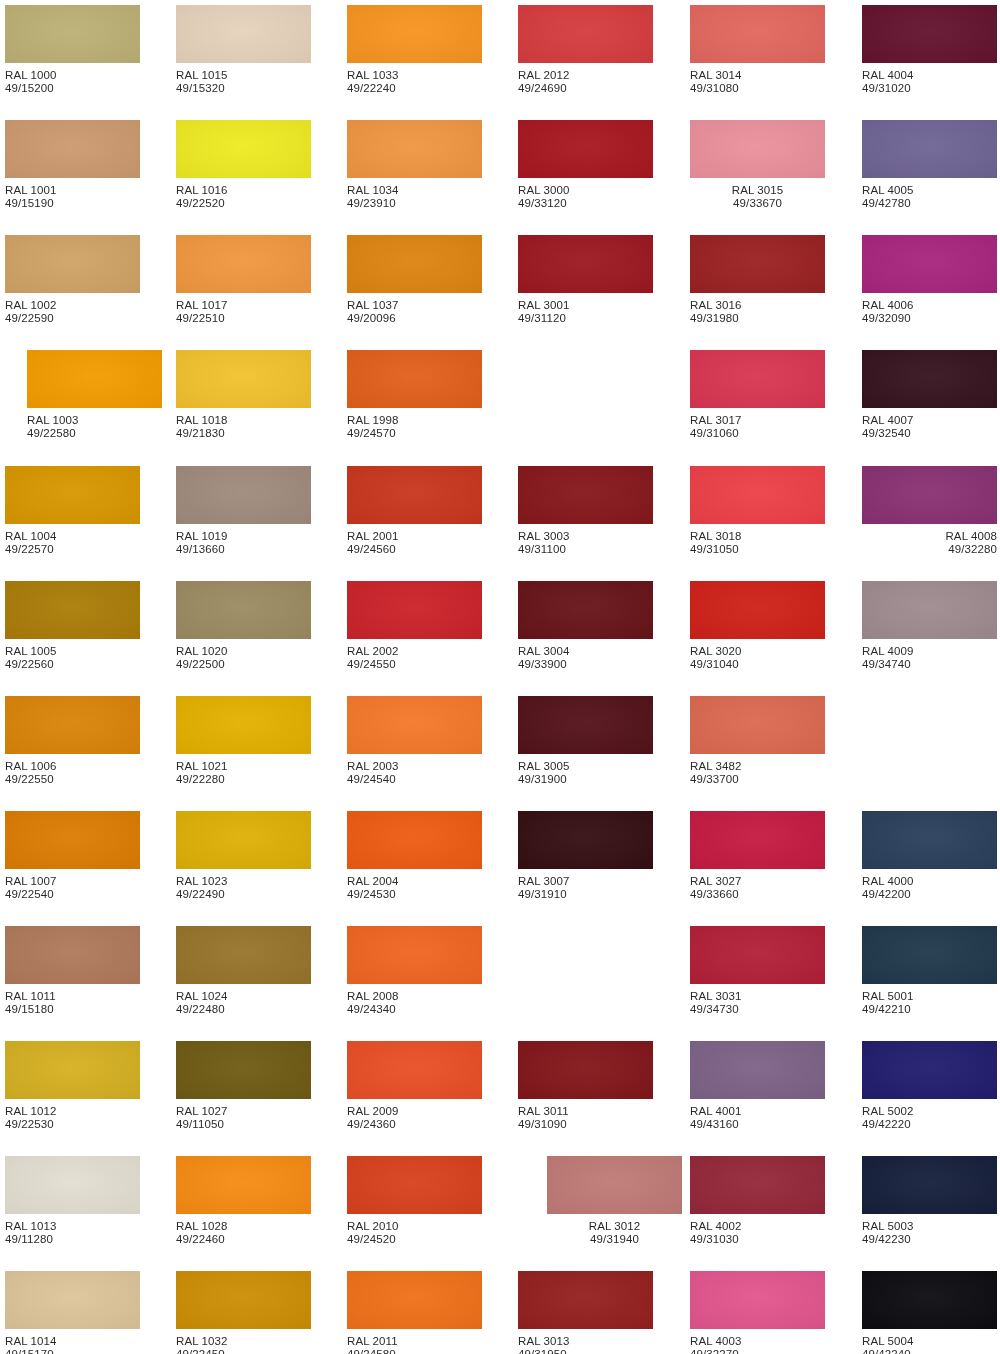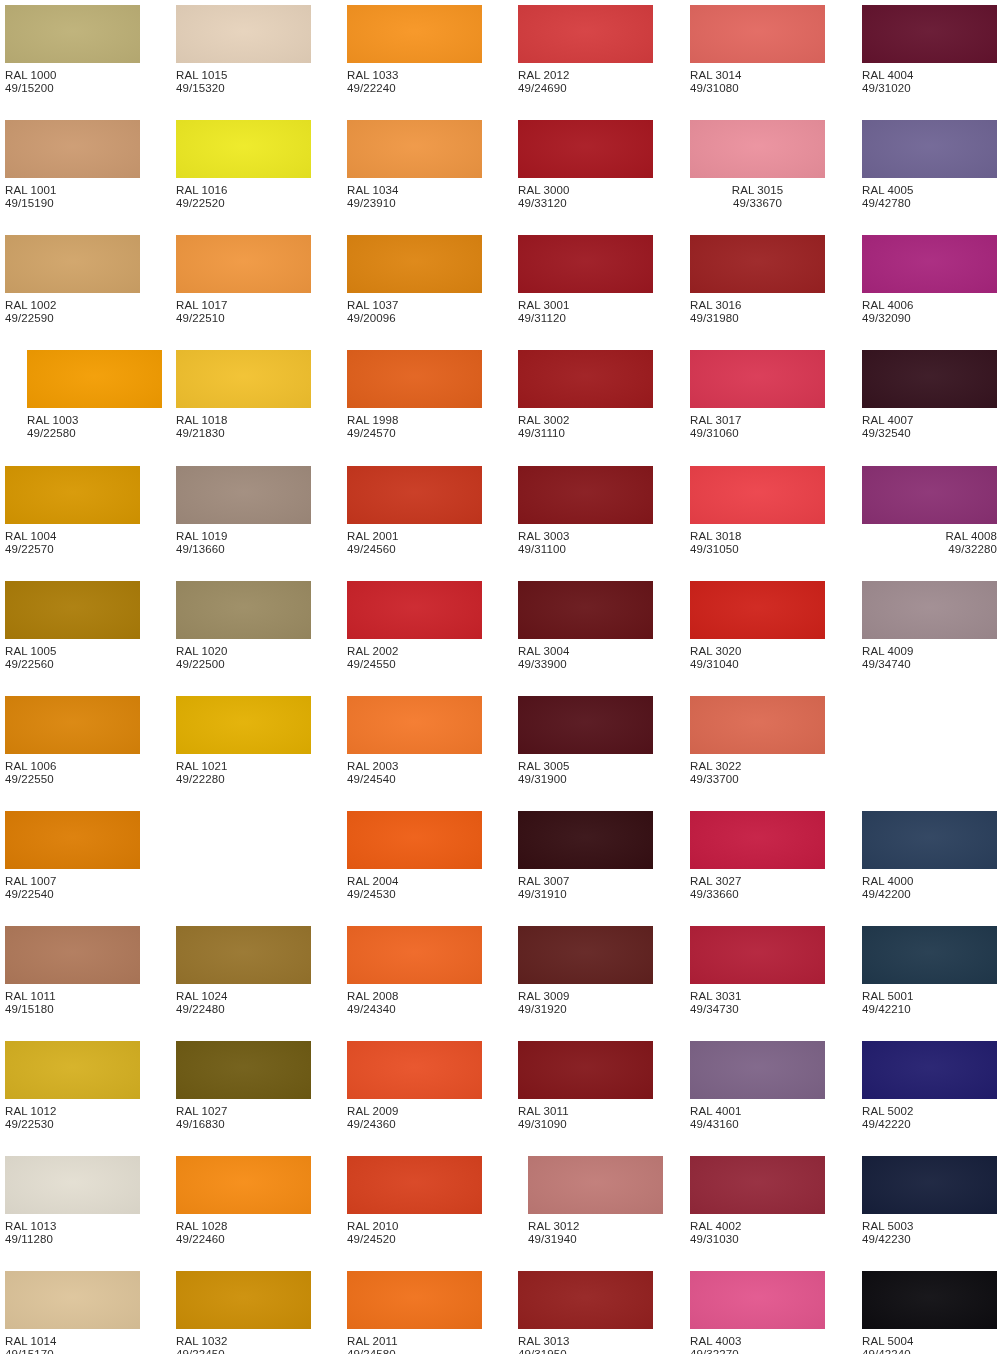--- a/index.html
+++ b/index.html
@@ -183,32 +183,39 @@
         <span class="ref">49/22500</span>
       </div>
     </div>
     <div class="swatch-cell" style="left: 176px; top: 696px;">
       <div class="chip" title="RAL 1021" style="background: rgb(227, 176, 0); width: 135px; height: 58px;"></div>
       <div class="caption">
         <span class="code">RAL 1021</span>
         <span class="ref">49/22280</span>
       </div>
     </div>
+    <div class="swatch-cell" style="left: 176px; top: 811px;">
+      <div class="chip" title="RAL 1023" style="background: rgb(221, 176, 6); width: 135px; height: 58px;"></div>
+      <div class="caption">
+        <span class="code">RAL 1023</span>
+        <span class="ref">49/22490</span>
+      </div>
+    </div>
     <div class="swatch-cell" style="left: 176px; top: 926px;">
       <div class="chip" title="RAL 1024" style="background: rgb(151, 116, 44); width: 135px; height: 58px;"></div>
       <div class="caption">
         <span class="code">RAL 1024</span>
         <span class="ref">49/22480</span>
       </div>
     </div>
     <div class="swatch-cell" style="left: 176px; top: 1041px;">
       <div class="chip" title="RAL 1027" style="background: rgb(111, 91, 19); width: 135px; height: 58px;"></div>
       <div class="caption">
         <span class="code">RAL 1027</span>
-        <span class="ref">49/16830</span>
+        <span class="ref">49/11050</span>
       </div>
     </div>
     <div class="swatch-cell" style="left: 176px; top: 1156px;">
       <div class="chip" title="RAL 1028" style="background: rgb(246, 139, 19); width: 135px; height: 58px;"></div>
       <div class="caption">
         <span class="code">RAL 1028</span>
         <span class="ref">49/22460</span>
       </div>
     </div>
     <div class="swatch-cell" style="left: 176px; top: 1271px;">
@@ -316,27 +323,20 @@
         <span class="ref">49/33120</span>
       </div>
     </div>
     <div class="swatch-cell" style="left: 518px; top: 235px;">
       <div class="chip" title="RAL 3001" style="background: rgb(156, 23, 32); width: 135px; height: 58px;"></div>
       <div class="caption">
         <span class="code">RAL 3001</span>
         <span class="ref">49/31120</span>
       </div>
     </div>
-    <div class="swatch-cell" style="left: 518px; top: 350px;">
-      <div class="chip" title="RAL 3002" style="background: rgb(158, 26, 29); width: 135px; height: 58px;"></div>
-      <div class="caption">
-        <span class="code">RAL 3002</span>
-        <span class="ref">49/31110</span>
-      </div>
-    </div>
     <div class="swatch-cell" style="left: 518px; top: 466px;">
       <div class="chip" title="RAL 3003" style="background: rgb(134, 23, 27); width: 135px; height: 58px;"></div>
       <div class="caption">
         <span class="code">RAL 3003</span>
         <span class="ref">49/31100</span>
       </div>
     </div>
     <div class="swatch-cell" style="left: 518px; top: 581px;">
       <div class="chip" title="RAL 3004" style="background: rgb(103, 20, 24); width: 135px; height: 58px;"></div>
       <div class="caption">
@@ -351,35 +351,28 @@
         <span class="ref">49/31900</span>
       </div>
     </div>
     <div class="swatch-cell" style="left: 518px; top: 811px;">
       <div class="chip" title="RAL 3007" style="background: rgb(53, 14, 18); width: 135px; height: 58px;"></div>
       <div class="caption">
         <span class="code">RAL 3007</span>
         <span class="ref">49/31910</span>
       </div>
     </div>
-    <div class="swatch-cell" style="left: 518px; top: 926px;">
-      <div class="chip" title="RAL 3009" style="background: rgb(97, 33, 31); width: 135px; height: 58px;"></div>
-      <div class="caption">
-        <span class="code">RAL 3009</span>
-        <span class="ref">49/31920</span>
-      </div>
-    </div>
     <div class="swatch-cell" style="left: 518px; top: 1041px;">
       <div class="chip" title="RAL 3011" style="background: rgb(131, 22, 26); width: 135px; height: 58px;"></div>
       <div class="caption">
         <span class="code">RAL 3011</span>
         <span class="ref">49/31090</span>
       </div>
     </div>
-    <div class="swatch-cell" style="left: 528px; top: 1156px;">
+    <div class="swatch-cell" style="left: 547px; top: 1156px; text-align: center;">
       <div class="chip" title="RAL 3012" style="background: rgb(192, 122, 118); width: 135px; height: 58px;"></div>
       <div class="caption">
         <span class="code">RAL 3012</span>
         <span class="ref">49/31940</span>
       </div>
     </div>
     <div class="swatch-cell" style="left: 518px; top: 1271px;">
       <div class="chip" title="RAL 3013" style="background: rgb(148, 32, 31); width: 135px; height: 58px;"></div>
       <div class="caption">
         <span class="code">RAL 3013</span>
@@ -424,21 +417,21 @@
     <div class="swatch-cell" style="left: 690px; top: 581px;">
       <div class="chip" title="RAL 3020" style="background: rgb(207, 33, 25); width: 135px; height: 58px;"></div>
       <div class="caption">
         <span class="code">RAL 3020</span>
         <span class="ref">49/31040</span>
       </div>
     </div>
     <div class="swatch-cell" style="left: 690px; top: 696px;">
       <div class="chip" title="RAL 3022" style="background: rgb(220, 105, 81); width: 135px; height: 58px;"></div>
       <div class="caption">
-        <span class="code">RAL 3022</span>
+        <span class="code">RAL 3482</span>
         <span class="ref">49/33700</span>
       </div>
     </div>
     <div class="swatch-cell" style="left: 690px; top: 811px;">
       <div class="chip" title="RAL 3027" style="background: rgb(197, 27, 65); width: 135px; height: 58px;"></div>
       <div class="caption">
         <span class="code">RAL 3027</span>
         <span class="ref">49/33660</span>
       </div>
     </div>

